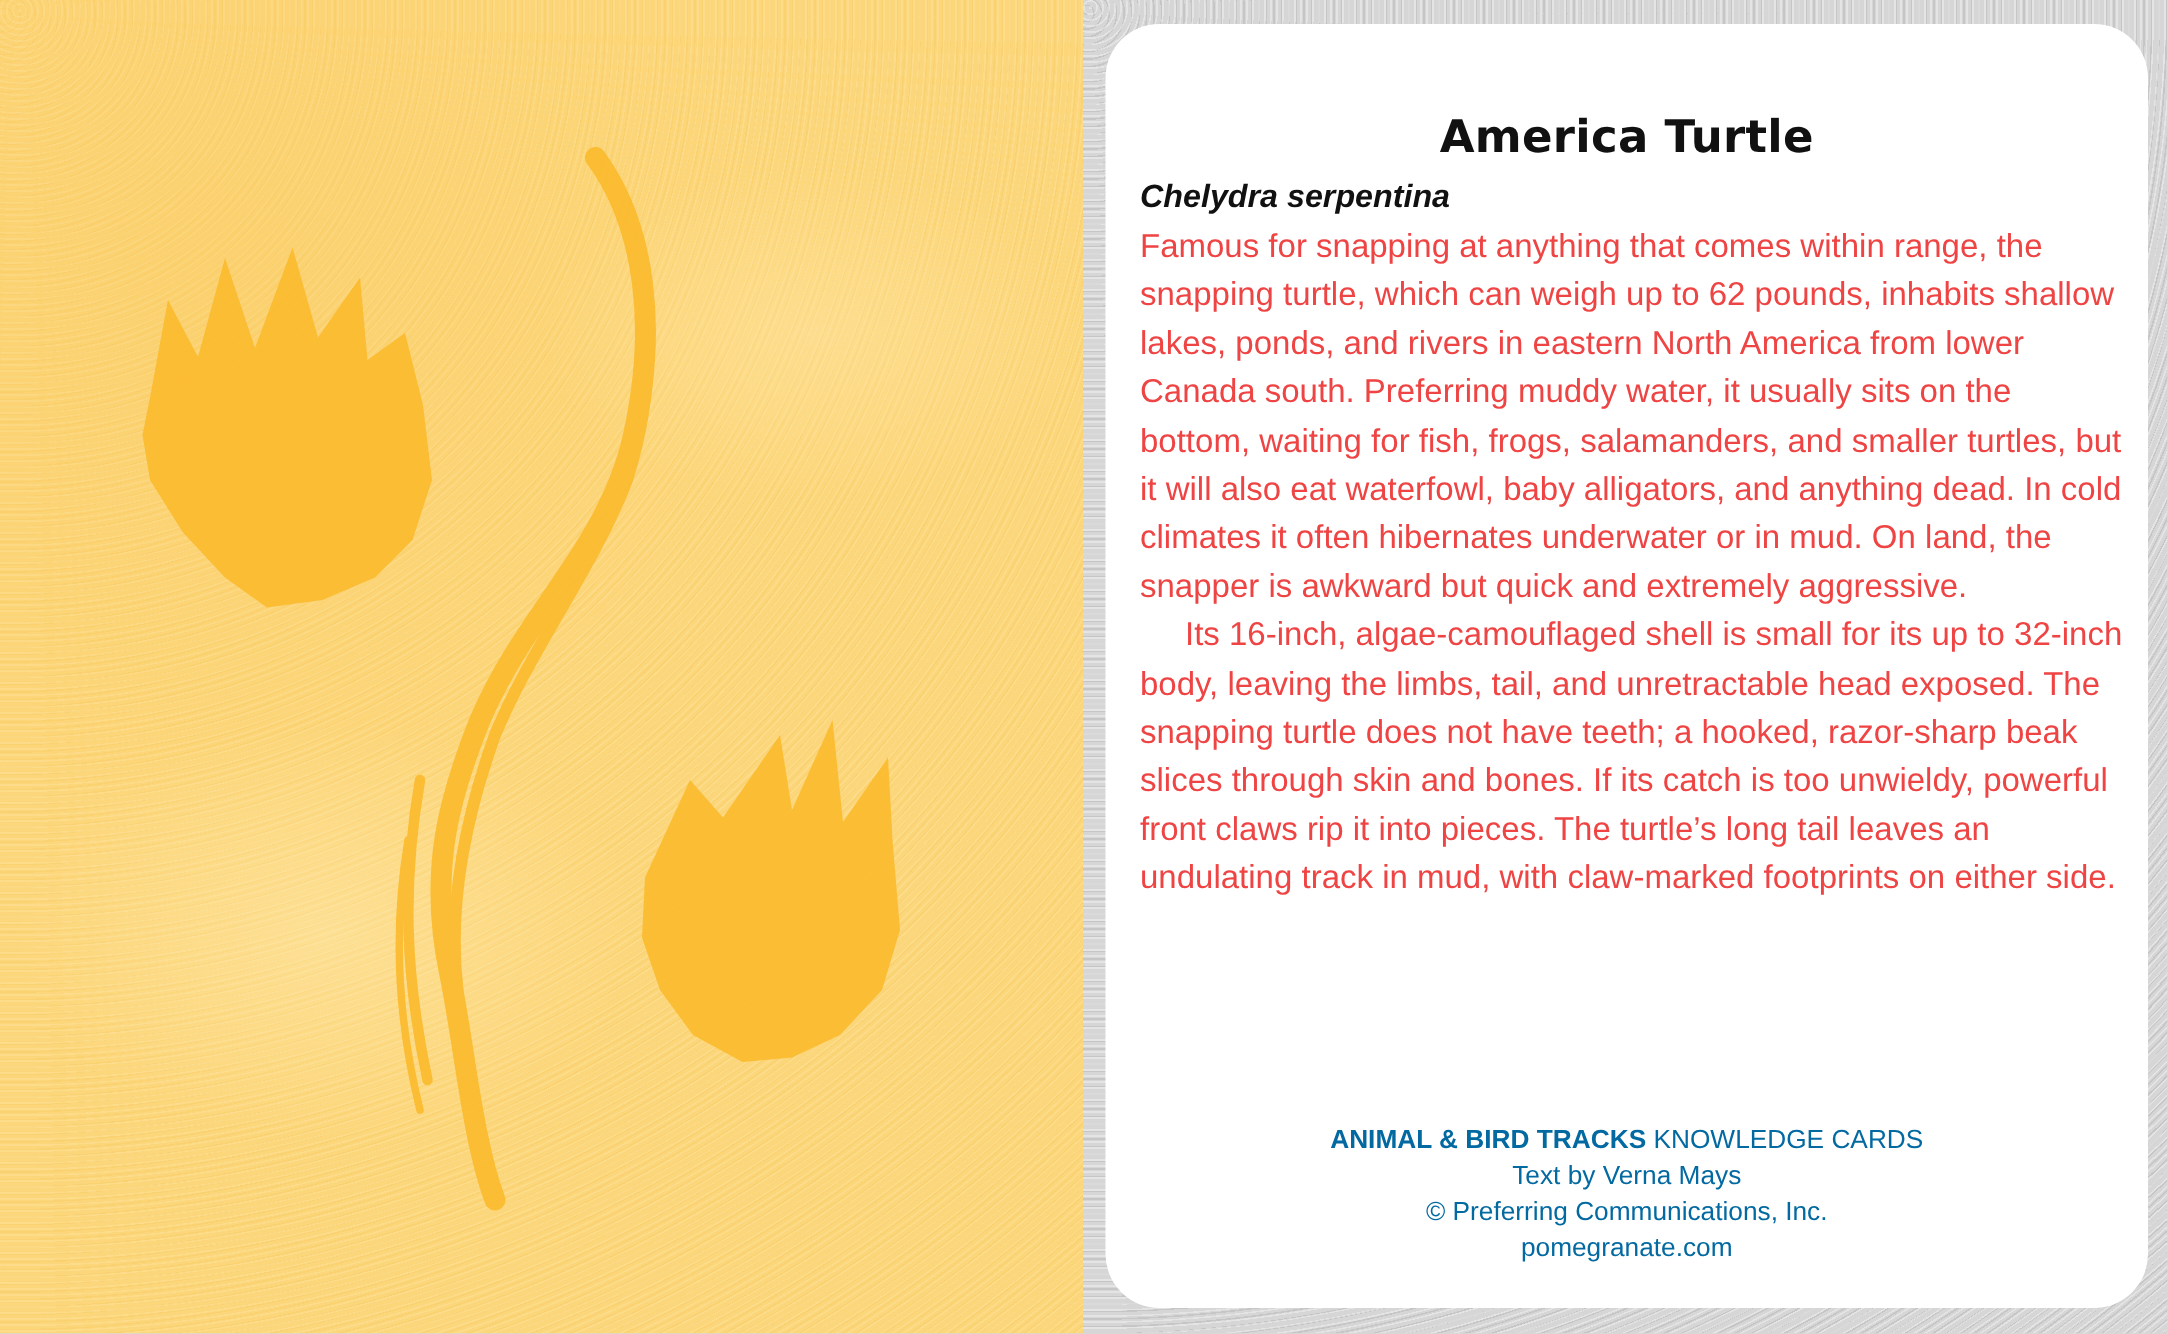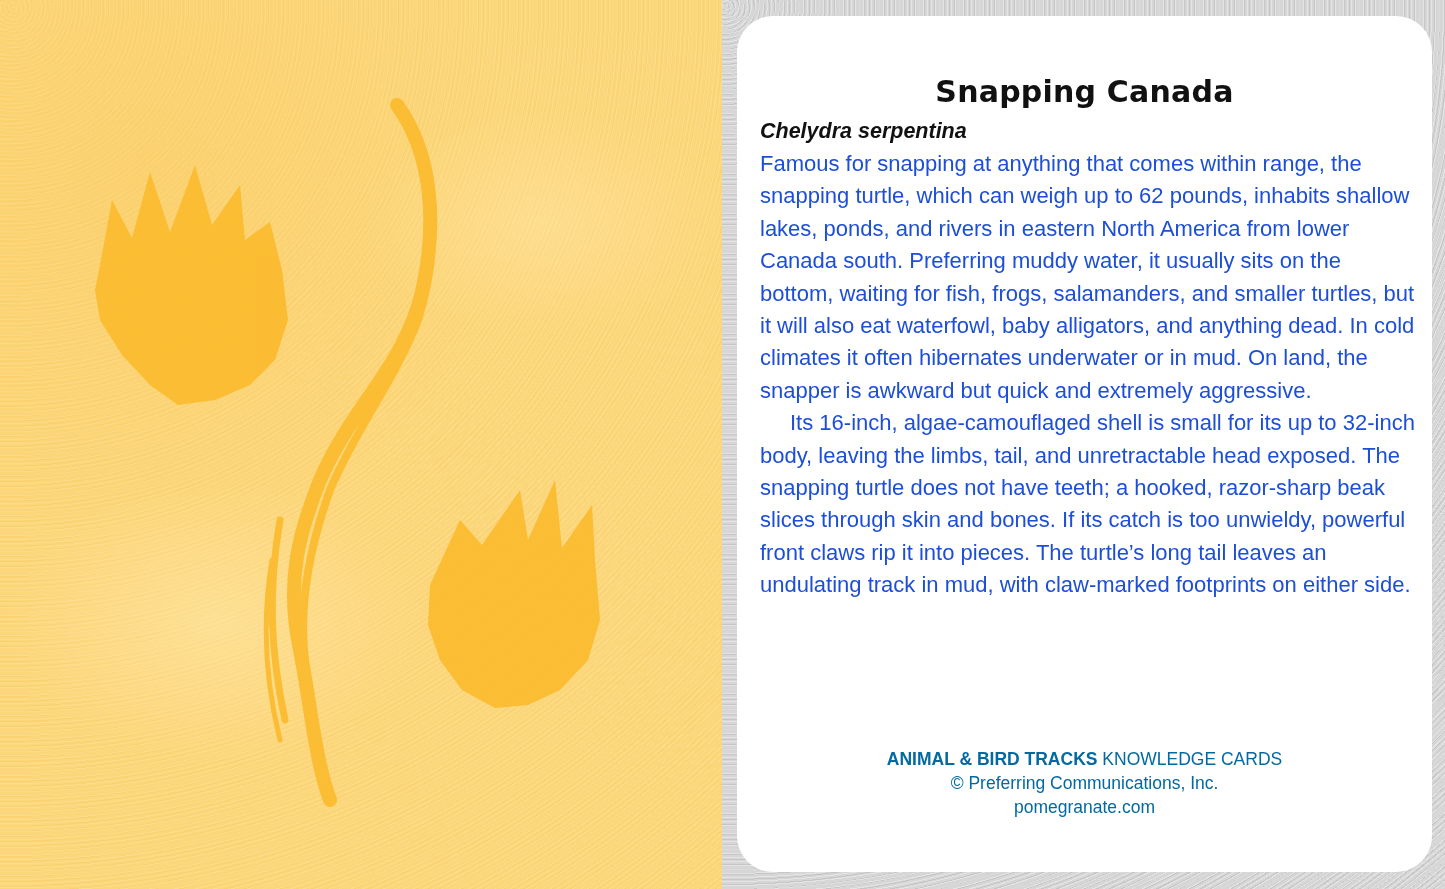--- a/index.html
+++ b/index.html
@@ -15,21 +15,21 @@
   }
   .art-panel svg { position:absolute; left:0; top:0; }
   .gray-bg { position:absolute; left:722px; top:0; width:723px; height:889px; background:#d6d6d6;
     background-image:
       repeating-radial-gradient(circle at 5px 5px, rgba(255,255,255,0.35) 0 1px, transparent 1px 4px),
       repeating-radial-gradient(circle at 2px 9px, rgba(150,150,150,0.25) 0 1px, transparent 1px 5px);
   }
   .card { position:absolute; left:737px; top:16px; width:695px; height:856px; background:#ffffff; border-radius:36px; }
   .card-title { position:absolute; left:0; right:0; top:58px; text-align:center; font-family:"DejaVu Sans", sans-serif; font-weight:bold; font-size:30px; color:#111; letter-spacing:0.2px; }
   .species { position:absolute; left:23px; top:103px; font-family:"Liberation Sans", sans-serif; font-style:italic; font-weight:bold; font-size:21.5px; color:#111; }
-  .body-text { position:absolute; left:23px; top:132px; width:660px; font-family:"Liberation Sans", sans-serif; font-size:22px; line-height:32.4px; color:#1d4ed8; }
+  .body-text { position:absolute; left:23px; top:132px; width:660px; font-family:"Liberation Sans", sans-serif; font-size:22px; line-height:32.4px; color:#ef4444; }
   .body-text p { margin:0; }
   .body-text p.indent { text-indent:30px; }
   .footer { position:absolute; left:0; right:0; top:731px; text-align:center; font-family:"Liberation Sans", sans-serif; font-size:17.5px; line-height:24px; color:#0369a1; }
   .footer .brand { font-weight:bold; }
 </style>
 </head>
 <body>
 
 <div class="art-panel">
   <div class="texture"></div>
@@ -46,24 +46,25 @@
       <path d="M410,130 C435,190 440,250 418,320 C395,380 355,430 330,490 C312,540 298,600 305,660" stroke-width="8"></path>
       <path d="M280,520 C268,590 270,650 285,720" stroke-width="7"></path>
       <path d="M272,560 C262,620 265,680 280,740" stroke-width="5"></path>
     </g>
   </svg>
 </div>
 
 <div class="gray-bg"></div>
 
 <div class="card">
-  <div class="card-title">Snapping Canada</div>
+  <div class="card-title">America Turtle</div>
   <div class="species">Chelydra serpentina</div>
   <div class="body-text">
     <p>Famous for snapping at anything that comes within range, the snapping turtle, which can weigh up to 62 pounds, inhabits shallow lakes, ponds, and rivers in eastern North America from lower Canada south. Preferring muddy water, it usually sits on the bottom, waiting for fish, frogs, salamanders, and smaller turtles, but it will also eat waterfowl, baby alligators, and anything dead. In cold climates it often hibernates underwater or in mud. On land, the snapper is awkward but quick and extremely aggressive.</p>
     <p class="indent">Its 16-inch, algae-camouflaged shell is small for its up to 32-inch body, leaving the limbs, tail, and unretractable head exposed. The snapping turtle does not have teeth; a hooked, razor-sharp beak slices through skin and bones. If its catch is too unwieldy, powerful front claws rip it into pieces. The turtle’s long tail leaves an undulating track in mud, with claw-marked footprints on either side.</p>
   </div>
   <div class="footer">
     <div><span class="brand">ANIMAL &amp; BIRD TRACKS</span><span> KNOWLEDGE CARDS</span></div>
+    <div>Text by Verna Mays</div>
     <div>© Preferring Communications, Inc.</div>
     <div>pomegranate.com</div>
   </div>
 </div>
 
 </body></html>

